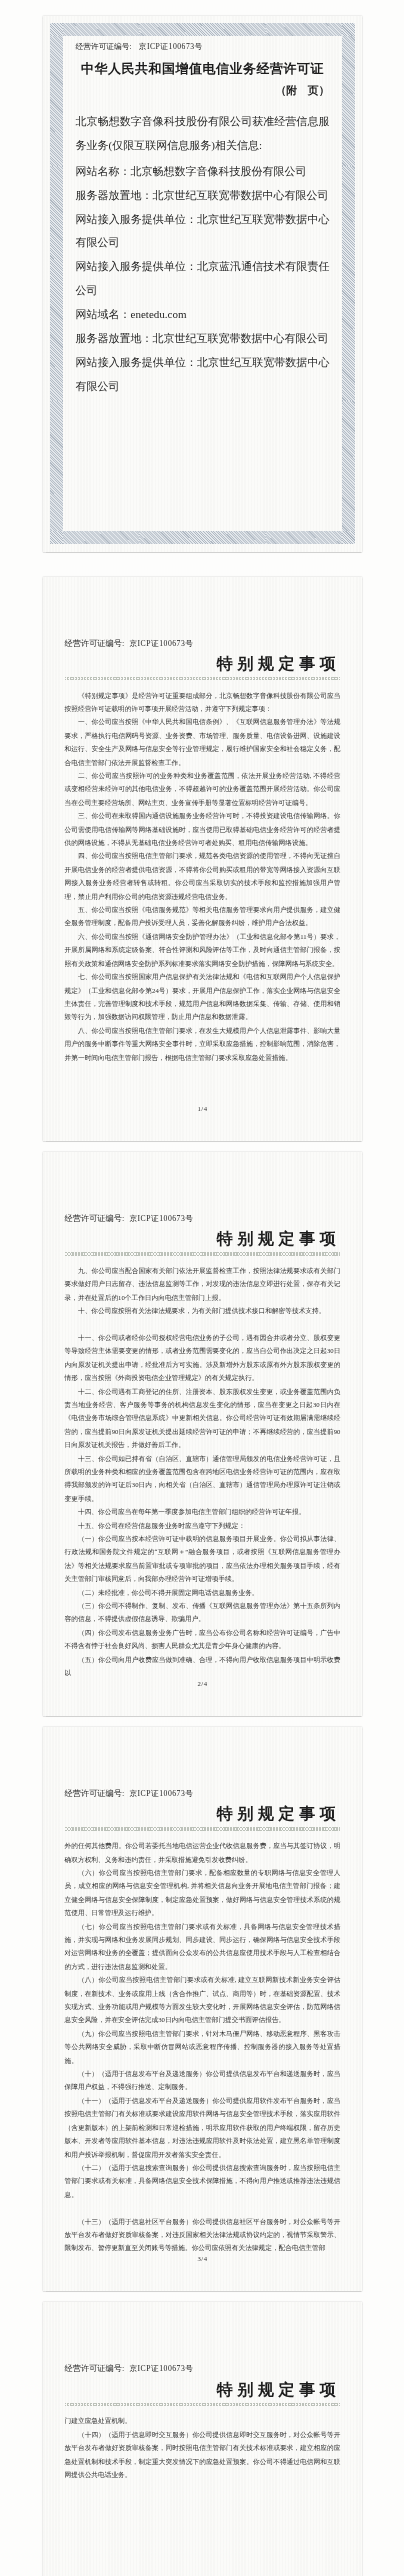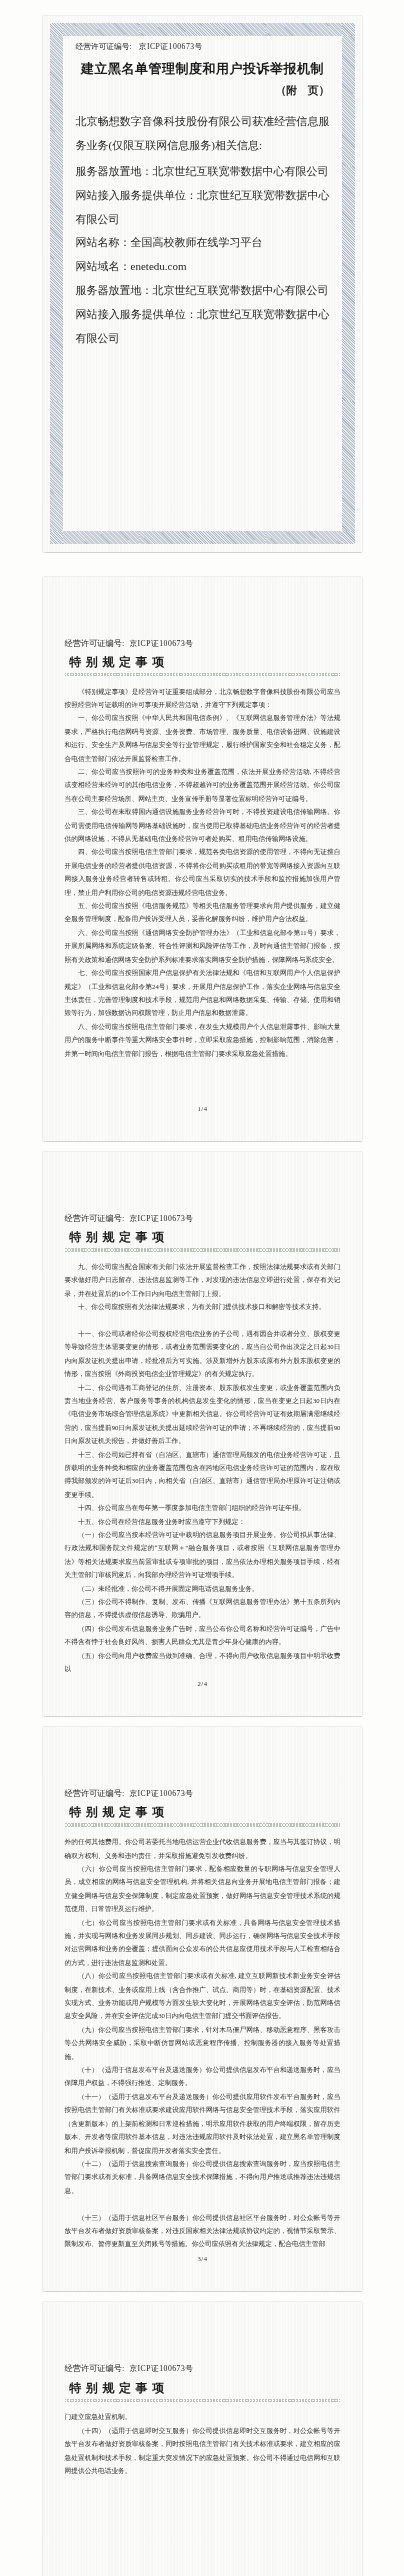--- a/index.html
+++ b/index.html
@@ -35,21 +35,21 @@
   .cert-sub{text-align:right;font-size:10.8px;font-weight:bold;color:#1c1c1c;margin:6.2px 0 11.3px;}
   .cert-body p{font-size:11px;line-height:2.18;margin:0;text-align:justify;color:#252525;}
   .cert-body .intro{margin-bottom:2.1px;}
   .field-line .lbl{color:#252525;}
   .field-line .val{color:#252525;}
   
   .page-prov{height:564px;padding:61px 21.6px 0 21.6px;margin-bottom:11.3px;}
   .prov-no{font-size:8.2px;color:#222;}
   .prov-no .num{margin-left:5.2px;font-size:7.7px;letter-spacing:0.5px;}
   .prov-title{
-    text-align:left;font-size:12px;font-weight:bold;color:#1d1d1d;
+    text-align:right;font-size:16px;font-weight:bold;color:#1d1d1d;
     letter-spacing:4.6px;margin:5.2px 0 2.1px;text-indent:4.6px;
   }
   .zigzag{
     height:3.6px;margin:1px 0 8.2px;
     background:
       repeating-linear-gradient(115deg,#a9b0a6 0 1px,rgba(0,0,0,0) 1px 2.6px),
       repeating-linear-gradient(65deg,#a9b0a6 0 1px,rgba(0,0,0,0) 1px 2.6px);
     opacity:.75;
   }
   .prov-body p{
@@ -66,27 +66,28 @@
 </head>
 <body>
 
 <div class="canvas">
 
   <div class="page page-cert">
     <div class="cert-frame">
       <div class="cert-no">
         <span>经营许可证编号:</span><span class="num">京ICP证100673号</span>
       </div>
-      <div class="cert-title">建立黑名单管理制度和用户投诉举报机制</div>
+      <div class="cert-title">中华人民共和国增值电信业务经营许可证</div>
       <div class="cert-sub">（附　页）</div>
       <div class="cert-body">
         <p class="intro">北京畅想数字音像科技股份有限公司获准经营信息服务业务(仅限互联网信息服务)相关信息:</p>
+        <p class="field-line"><span class="lbl">网站名称：</span><span class="val">北京畅想数字音像科技股份有限公司</span></p>
         <p class="field-line"><span class="lbl">服务器放置地：</span><span class="val">北京世纪互联宽带数据中心有限公司</span></p>
         <p class="field-line"><span class="lbl">网站接入服务提供单位：</span><span class="val">北京世纪互联宽带数据中心有限公司</span></p>
-        <p class="field-line"><span class="lbl">网站名称：</span><span class="val">全国高校教师在线学习平台</span></p>
+        <p class="field-line"><span class="lbl">网站接入服务提供单位：</span><span class="val">北京蓝汛通信技术有限责任公司</span></p>
         <p class="field-line"><span class="lbl">网站域名：</span><span class="val">enetedu.com</span></p>
         <p class="field-line"><span class="lbl">服务器放置地：</span><span class="val">北京世纪互联宽带数据中心有限公司</span></p>
         <p class="field-line"><span class="lbl">网站接入服务提供单位：</span><span class="val">北京世纪互联宽带数据中心有限公司</span></p>
       </div>
     </div>
   </div>
 
   <div class="page page-prov">
     <div class="prov-no">
       <span>经营许可证编号:</span><span class="num">京ICP证100673号</span>

